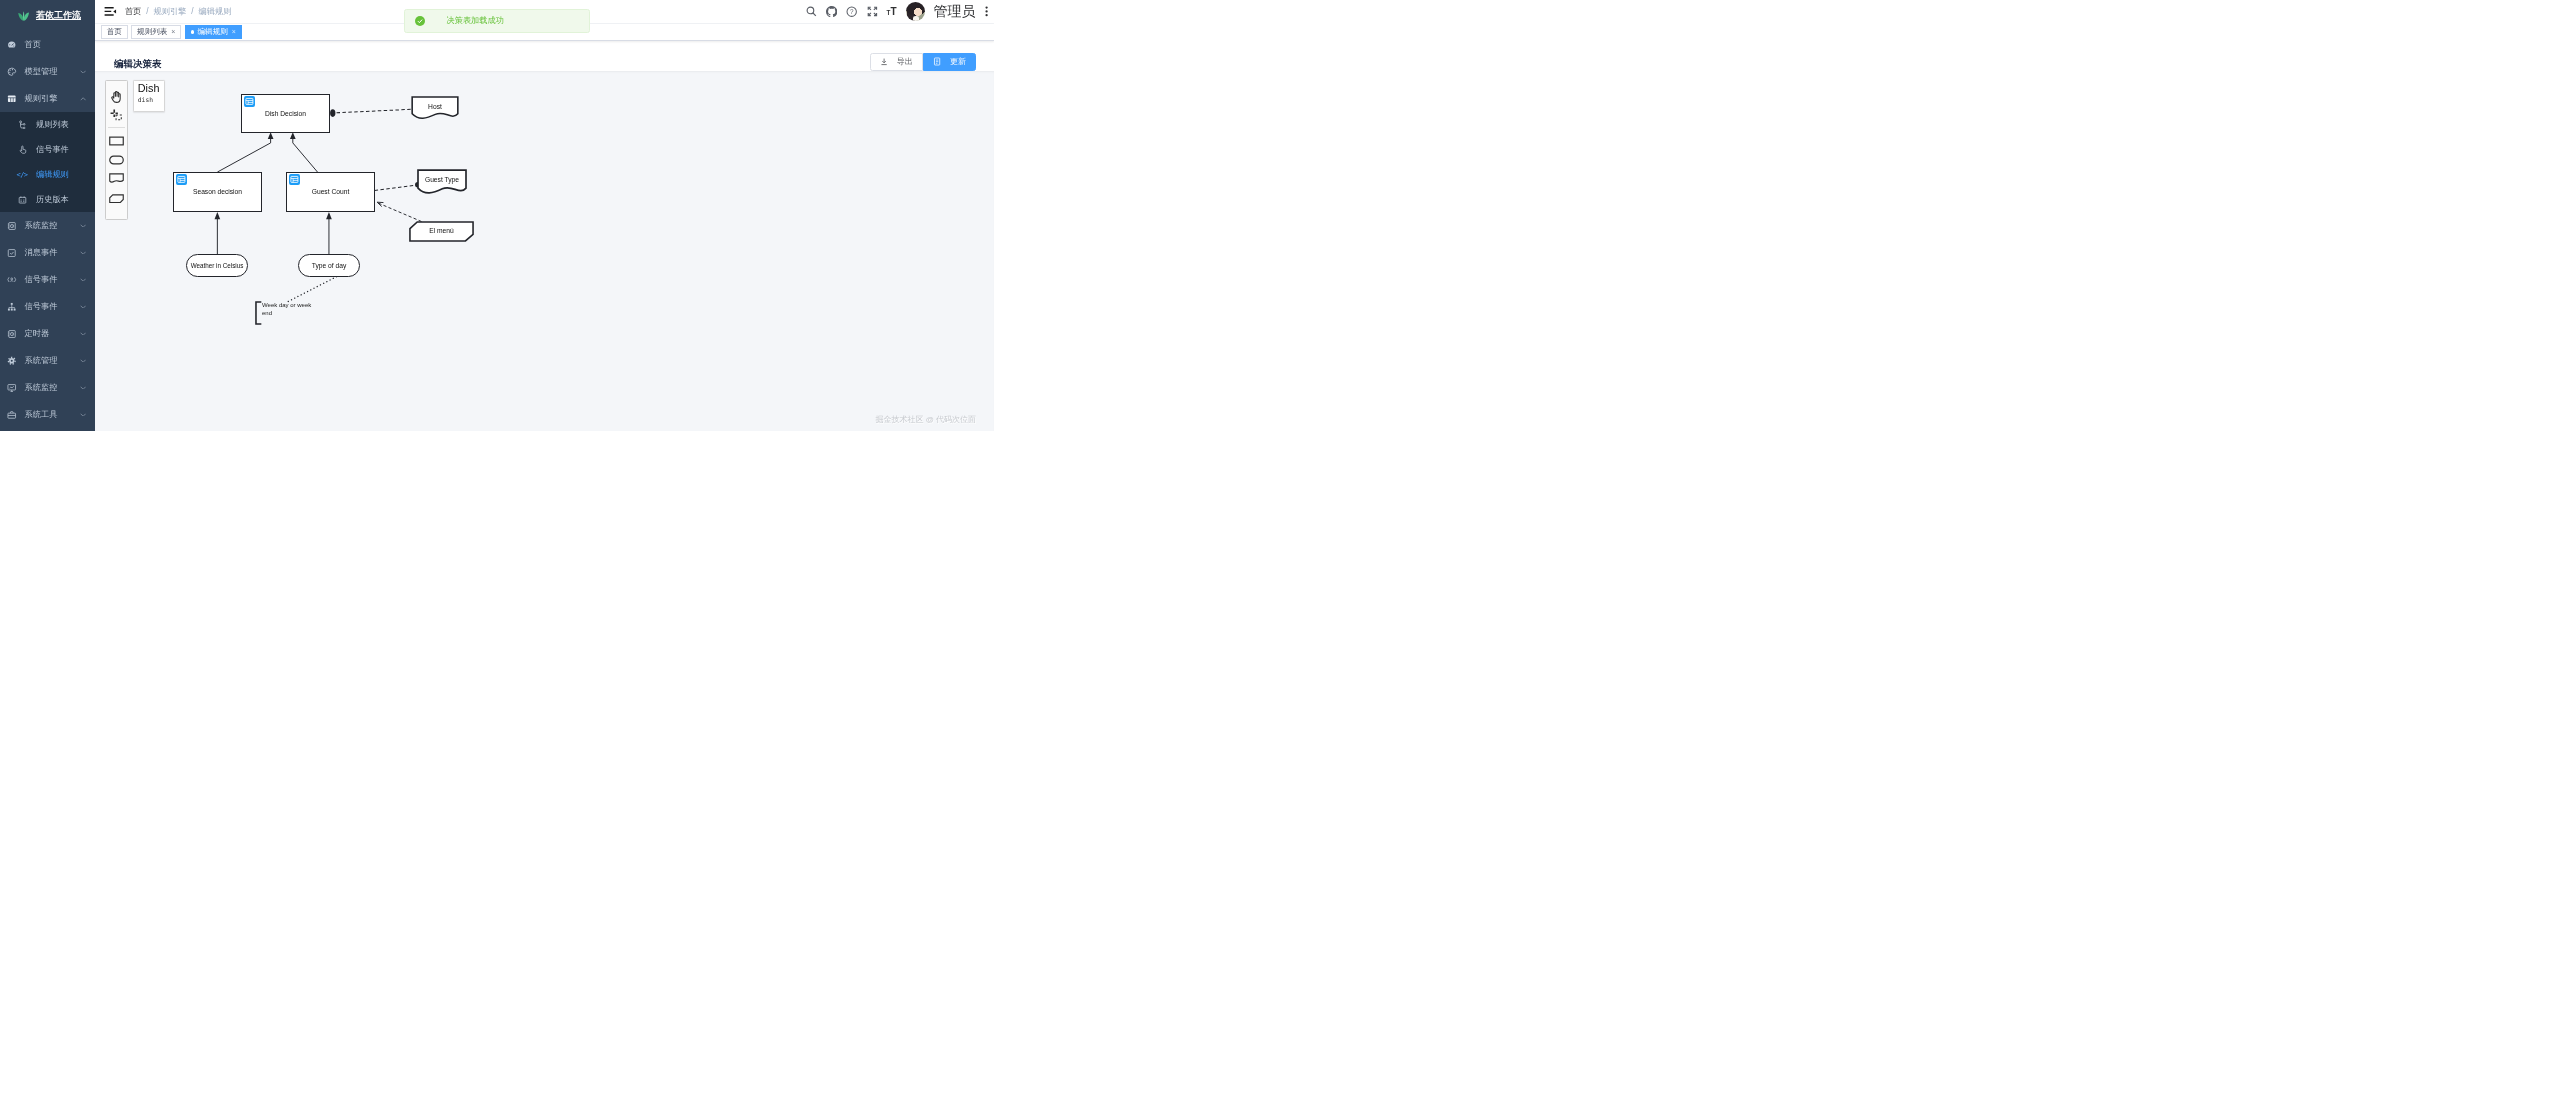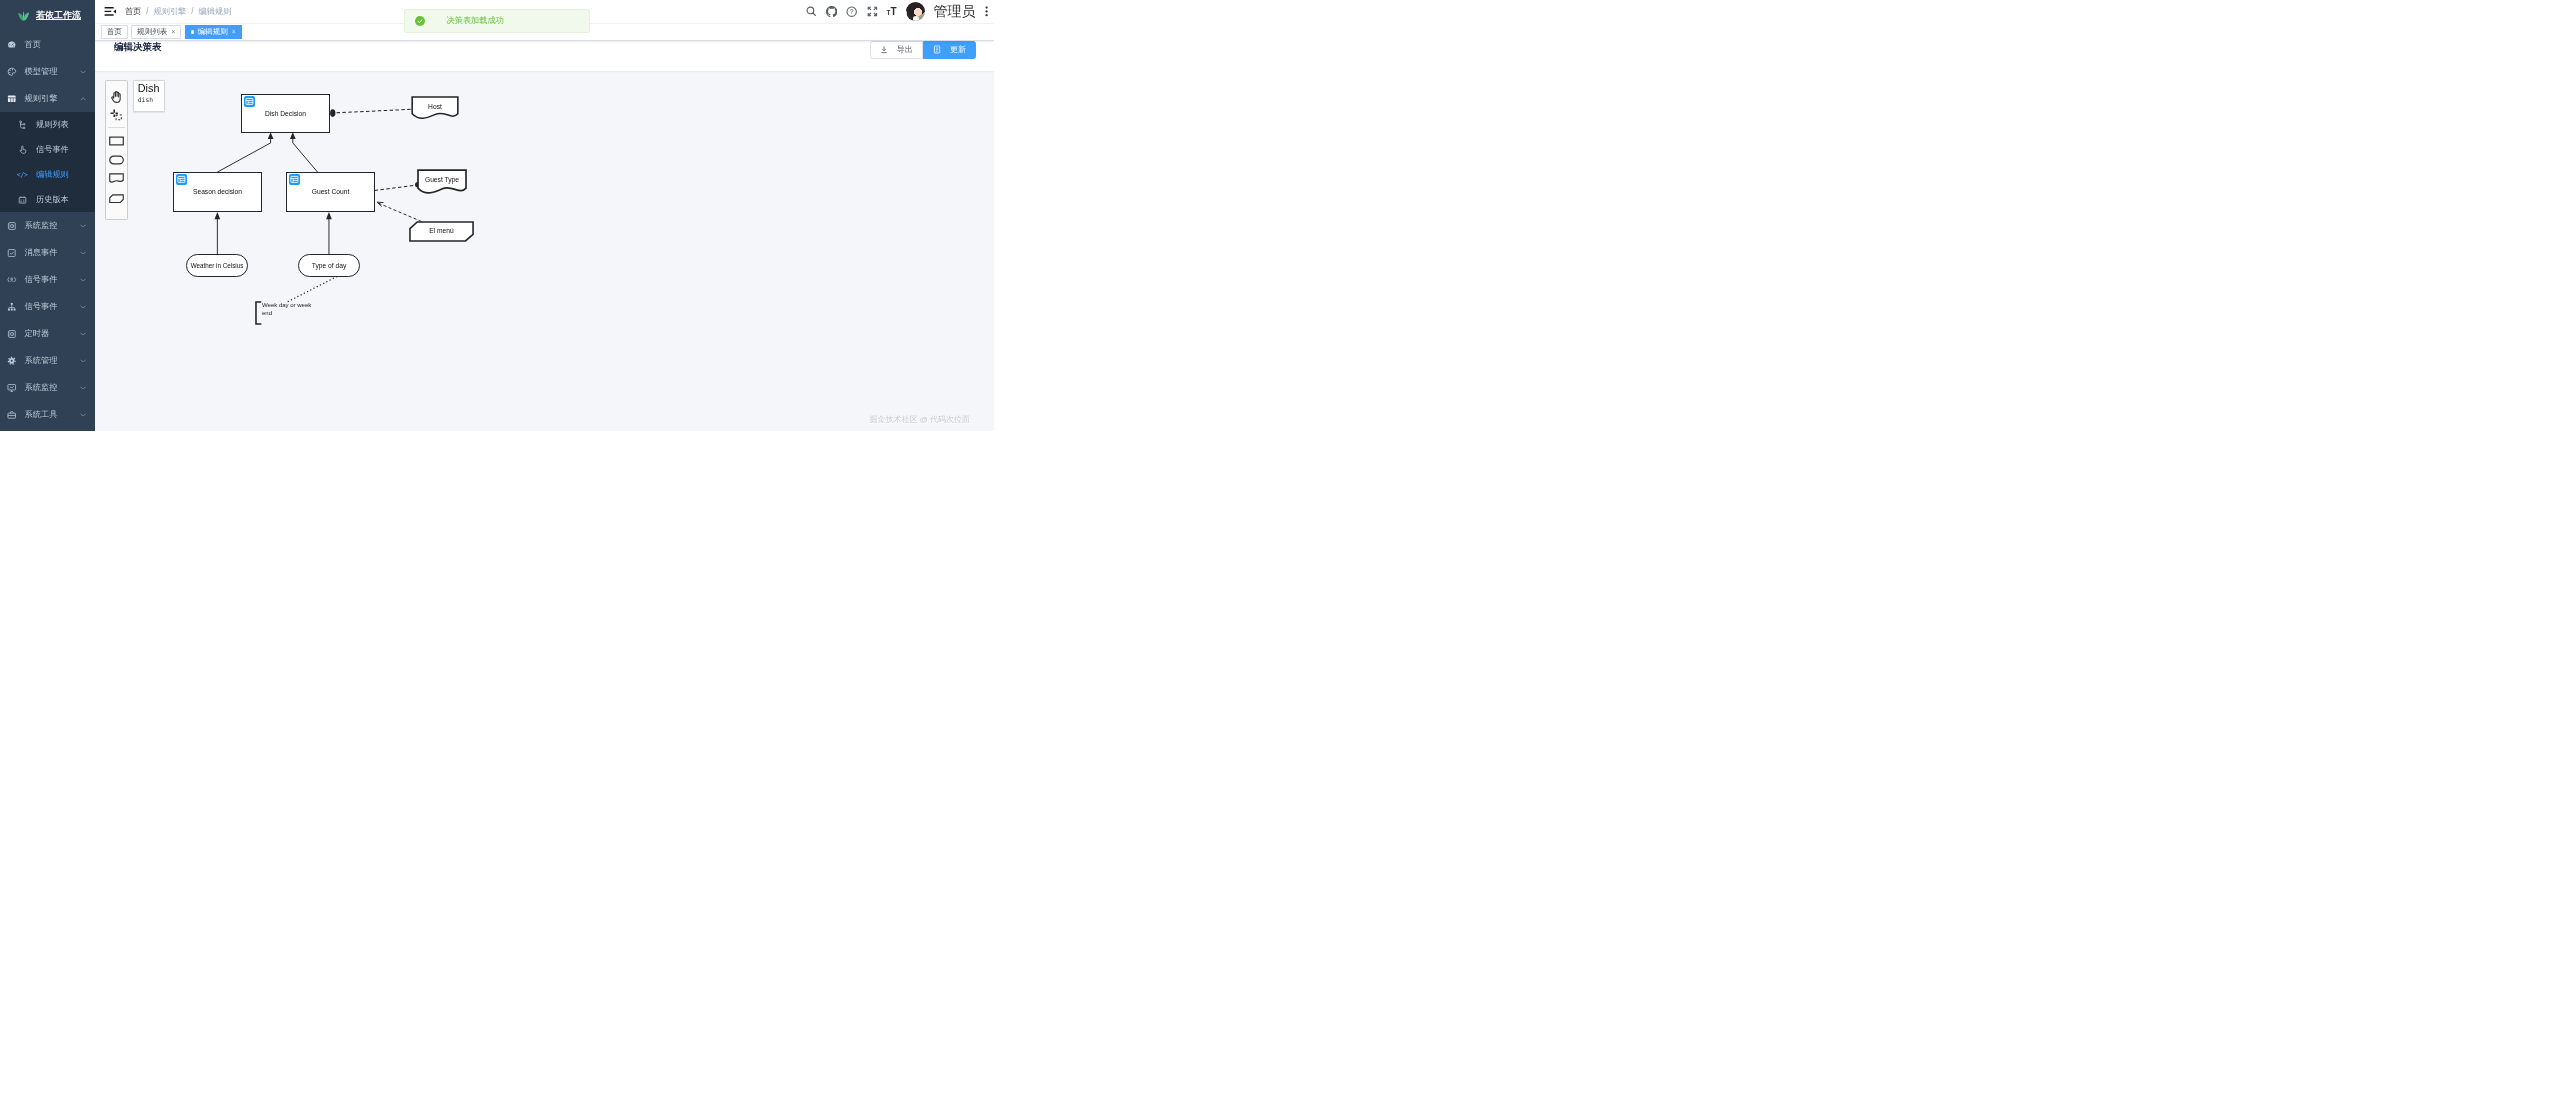--- a/index.html
+++ b/index.html
@@ -47,21 +47,21 @@
              box-shadow:0 0.6px 1.9px rgba(0,0,0,.08); display:flex; align-items:center;
              gap:3.2px; padding-left:5.7px; flex-shrink:0; position:relative; z-index:2; }
   .tab { height:14px; display:inline-flex; align-items:center; padding:0 5px; gap:3.2px;
          border:0.6px solid #d8dce5; background:#fff; color:#495060; font-size:7.6px; cursor:pointer; }
   .tab .dot { width:3.8px; height:3.8px; border-radius:50%; background:#fff; display:none; }
   .tab.active { background:#409eff; border-color:#409eff; color:#fff; }
   .tab.active .dot { display:inline-block; }
   .tab .close { font-size:7px; opacity:.75; margin-left:0.6px; }
 
   .content { flex:1; position:relative; background:#fff; min-height:0; }
-  .page-header { height:30px; display:flex; align-items:flex-start; padding:0 18px 0 19px; }
+  .page-header { height:30px; display:flex; align-items:flex-end; padding:0 18px 0 19px; }
   .page-title { font-size:9.5px; font-weight:700; color:#17233d; }
   .btn-group { margin-left:auto; display:flex; }
   .btn { height:18px; display:inline-flex; align-items:center; gap:9px; font-size:8px;
          padding:0 9px; cursor:pointer; }
   .btn-export { background:#fff; border:0.6px solid #dcdfe6; border-radius:2.5px 0 0 2.5px; color:#606266; }
   .btn-update { background:#409eff; border:0.6px solid #409eff; border-radius:0 2.5px 2.5px 0; color:#fff; }
 
   
   .canvas { position:absolute; top:30px; left:0; right:0; bottom:0; background:#f4f6f9;
             overflow:hidden; box-shadow:inset 0 1.9px 2.5px -1.3px rgba(0,0,0,.07); }
@@ -82,21 +82,21 @@
           display:flex; align-items:center; justify-content:center; font-size:6.7px; cursor:pointer; }
   .decision { width:89px; }
   .dec-icon { position:absolute; top:1.9px; left:1.9px; width:10.8px; height:10.8px; background:#1c9cf6; border-radius:1.9px; }
   .stadium { border-radius:11.4px; }
   .shape-node { position:absolute; cursor:pointer; }
   .shape-node svg.shape { position:absolute; left:0; top:0; }
   .shape-node .lbl { position:absolute; left:0; right:0; text-align:center; font-size:6.7px; color:#111; }
   .annotation { position:absolute; cursor:pointer; }
   .annotation .a-text { position:absolute; left:7px; top:1.9px; width:51px; font-size:6px;
                         line-height:1.3; color:#222; }
-  .watermark { position:absolute; right:24px; bottom:6.3px; font-size:8px; color:#c6c9ce;
+  .watermark { position:absolute; right:18px; bottom:6.3px; font-size:8px; color:#c6c9ce;
                text-shadow:0.6px 0.6px 0 #fff; }
 
   
   .toast { position:absolute; top:9px; left:50%; transform:translateX(-50%); z-index:50;
            width:186px; height:23.5px; background:#f0f9eb; border:0.6px solid #e1f3d8; border-radius:2.5px;
            display:flex; align-items:center; gap:22px; padding:0 9.5px; }
   .toast-text { color:#67c23a; font-size:8.2px; }
 
   svg { display:block; }
 </style>

